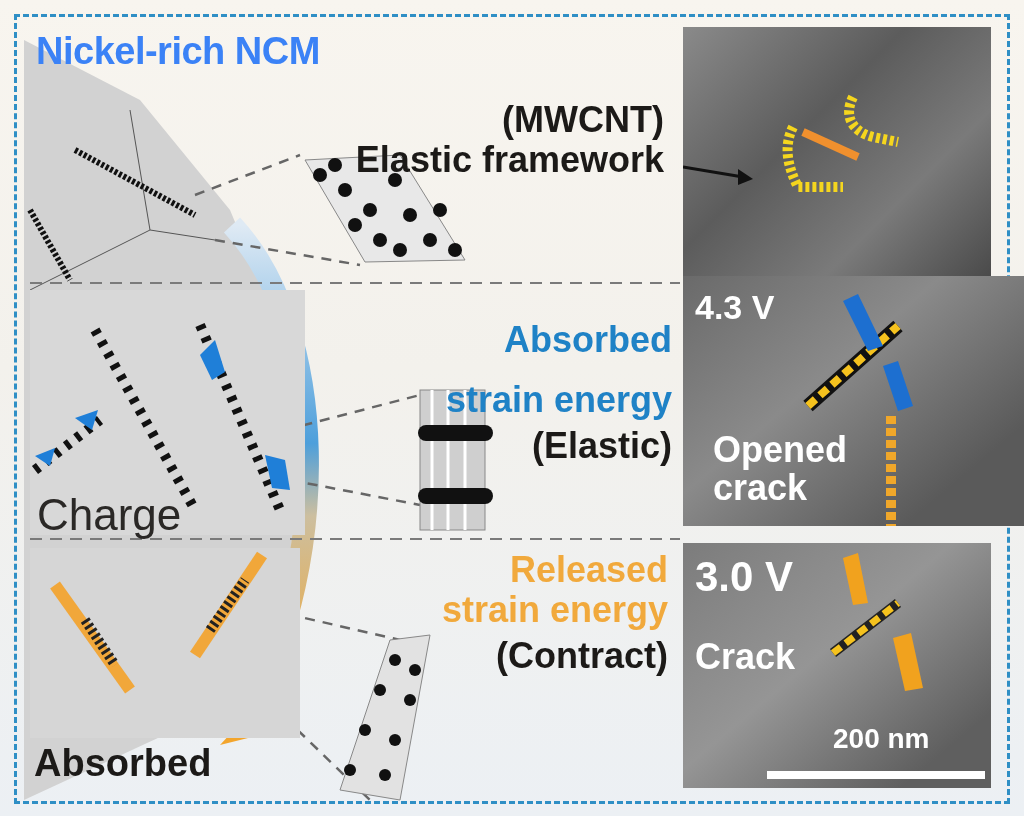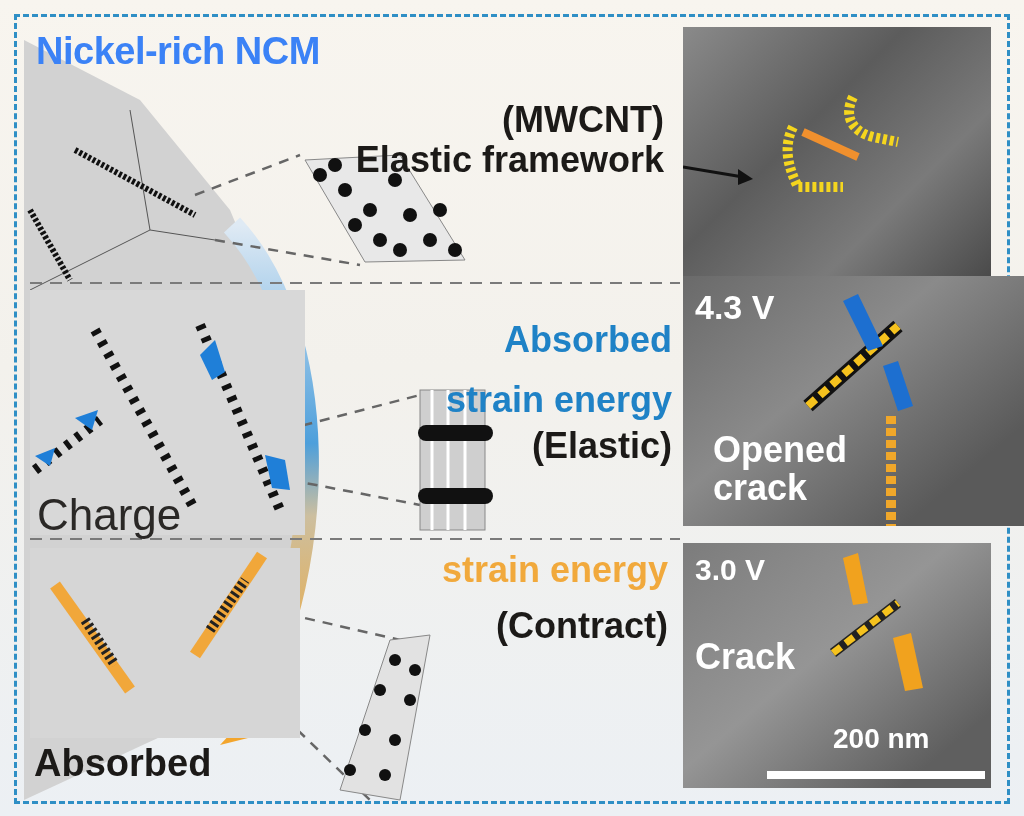--- a/index.html
+++ b/index.html
@@ -118,22 +118,23 @@
   <div>Elastic framework</div>
 </div>
 
 <div class="abs lbl" style="right:352px;top:300px;">
   <div class="blue">Absorbed</div>
   <div class="blue">strain energy</div>
   <div class="dark" style="margin-top:6px">(Elastic)</div>
 </div>
 
 <div class="abs lbl" style="right:356px;top:550px;">
+  <div class="orange">Released</div>
   <div class="orange">strain energy</div>
-  <div class="dark" style="margin-top:16px">(Contract)</div>
+  <div class="dark" style="margin-top:6px">(Contract)</div>
 </div>
 
 <div class="abs" style="left:37px;top:490px;font-size:44px;font-weight:normal;color:#2a2826;">Charge</div>
 <div class="abs" style="left:34px;top:742px;font-size:38px;font-weight:bold;color:#1c1a18;">Absorbed</div>
 
 <div class="abs sem" style="left:683px;top:27px;width:308px;height:250px;background:linear-gradient(135deg,#8a8a8a,#5c5c5c 40%,#7a7a7a 70%,#4a4a4a);">
   <svg width="308" height="250">
     <path d="M110,100 C100,120 105,140 115,160 L160,160" stroke="#f5d61e" stroke-width="10" fill="none" stroke-dasharray="4,3"></path>
     <path d="M120,105 L175,130" stroke="#f0902e" stroke-width="8" fill="none"></path>
     <path d="M170,70 C160,90 170,105 190,110 L215,115" stroke="#f5d61e" stroke-width="10" fill="none" stroke-dasharray="4,3"></path>
@@ -157,19 +158,19 @@
   </div>
 </div>
 
 <div class="abs sem" style="left:683px;top:543px;width:308px;height:245px;background:linear-gradient(140deg,#7c7c7c,#959595 45%,#5f5f5f 85%);">
   <svg width="308" height="245" style="position:absolute;left:0;top:0">
     <line x1="150" y1="110" x2="215" y2="60" stroke="#222" stroke-width="10"></line>
     <line x1="150" y1="110" x2="215" y2="60" stroke="#f5c21e" stroke-width="7" stroke-dasharray="10,6"></line>
     <polygon points="160,15 175,10 185,60 170,62" fill="#f1a21e"></polygon>
     <polygon points="210,95 228,90 240,145 222,148" fill="#f1a21e"></polygon>
   </svg>
-  <div class="abs white" style="left:12px;top:10px;font-size:30px;">3.0 V</div>
+  <div class="abs white" style="left:12px;top:10px;font-size:42px;">3.0 V</div>
   <div class="abs white" style="left:12px;top:95px;font-size:36px;line-height:38px;">
     <div>Crack</div>
   </div>
   <div class="abs white" style="left:150px;top:180px;font-size:28px;">200 nm</div>
   <div class="abs" style="left:84px;top:228px;width:218px;height:8px;background:#fff;"></div>
 </div>
 
 </body></html>

